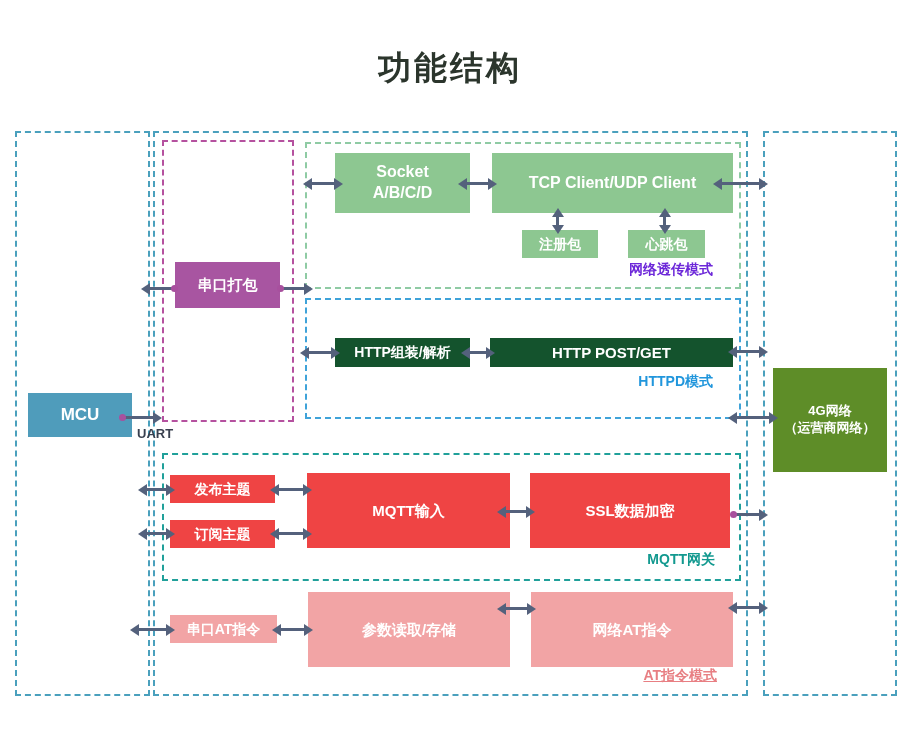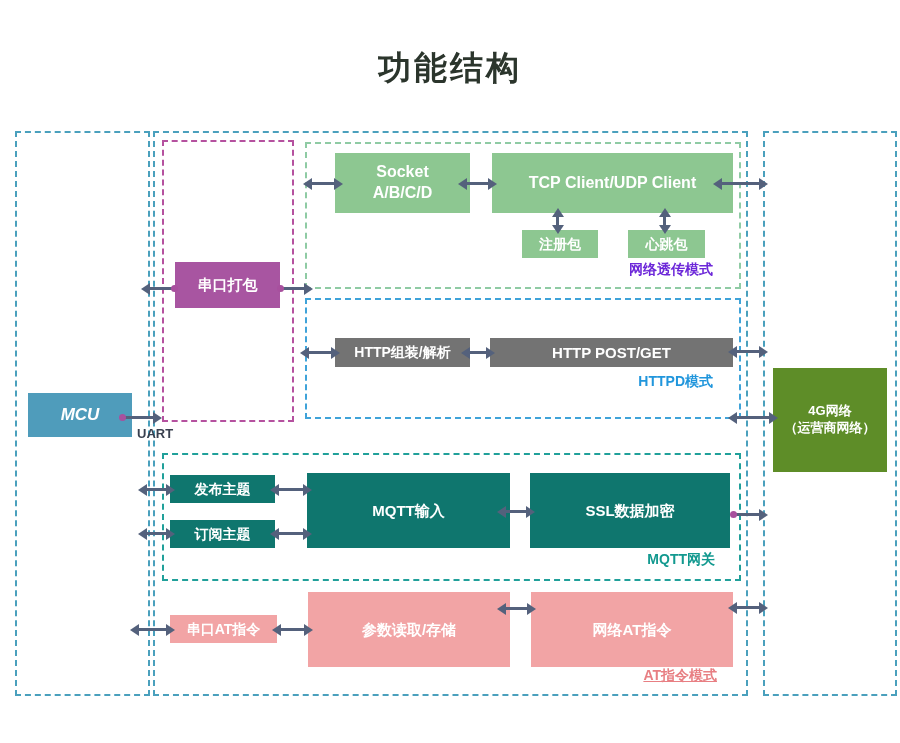--- a/index.html
+++ b/index.html
@@ -9,25 +9,25 @@
          font-size:33px;font-weight:bold;color:#2b352c;letter-spacing:3px;z-index:3;}
   
   .dbox{position:absolute;border:2px dashed #4aa0bd;z-index:1;background:transparent;}
   .dbox.purple{border-color:#b5519f;}
   .dbox.green{border-color:#8fcba4;}
   .dbox.blue{border-color:#3fa3d9;}
   .dbox.teal{border-color:#20a09a;}
   
   .node{position:absolute;display:flex;flex-direction:column;align-items:center;justify-content:center;
         color:#fff;font-weight:bold;text-align:center;line-height:1.3;z-index:2;font-size:14px;}
-  .f-mcu{background:#4f9cbb;font-style:italic;}
+  .f-mcu{background:#4f9cbb;}
   .f-purple{background:#a855a1;}
   .f-green{background:#8dc791;}
-  .f-blue{background:#737373;}
-  .f-teal{background:#0f766e;}
+  .f-blue{background:#14532d;}
+  .f-teal{background:#ef4444;}
   .f-pink{background:#f2a4a5;}
   .f-olive{background:#5e8d28;}
   .fs15{font-size:15px;} .fs16{font-size:16px;} .fs17{font-size:17px;} .fs13{font-size:13px;}
   
   .mode{position:absolute;font-weight:bold;font-size:14px;text-align:right;z-index:3;}
   .m-green{color:#6d28d9;} .m-blue{color:#2196dc;} .m-teal{color:#12998f;} .m-pink{color:#e87f83;text-decoration:underline;}
   .uart{position:absolute;color:#39404f;font-weight:bold;font-size:13px;z-index:3;}
   
   .ha{position:absolute;height:3px;background:#54617c;z-index:5;}
   .ha.hl::before{content:"";position:absolute;left:-8px;top:-4.5px;width:0;height:0;

